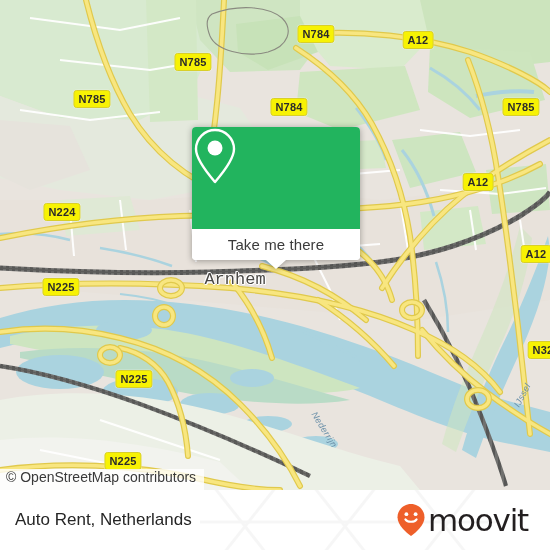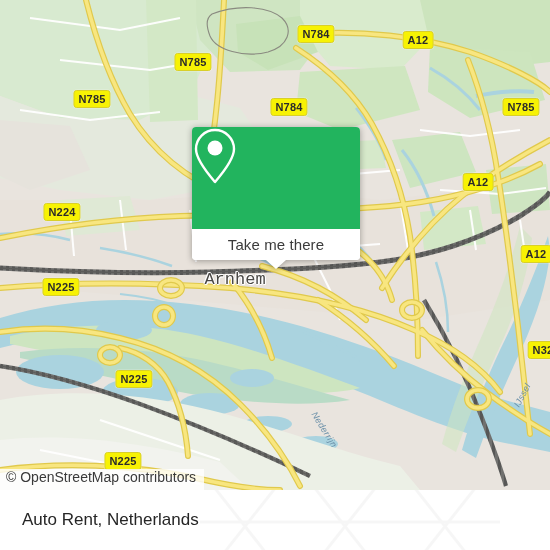--- a/index.html
+++ b/index.html
@@ -90,21 +90,21 @@
     font-size:14px;color:#3a3a3a;
     font-family:"Liberation Sans", sans-serif;
     white-space:nowrap;
   }
 
   
   #footer{
     position:absolute;left:0;top:490px;width:550px;height:60px;
     background:#fff;
     display:flex;align-items:center;justify-content:space-between;
-    padding:0 22px 0 22px;
+    padding:0 22px 0 15px;
     box-sizing:border-box;
     overflow:hidden;
   }
   #footer .ghost{
     position:absolute;left:200px;top:-8px;width:300px;height:76px;
     opacity:.07;pointer-events:none;
   }
   #footer .title{
     font-size:17px;color:#262626;font-family:"Liberation Sans", sans-serif;
     position:relative;z-index:2;
@@ -317,15 +317,24 @@
         <path d="M110,0 L170,76"></path>
           <path d="M180,0 L120,76"></path>
         <path d="M210,0 L270,76"></path>
           <path d="M280,0 L220,76"></path>
         <path d="M0,40 L300,40"></path>
       </g>
     </svg>
 
     <div class="title">Auto Rent, Netherlands</div>
 
+    <div id="brand">
+      <svg width="30" height="34" viewBox="0 0 30 34">
+        <path d="M15 1 C7.5 1 1.5 7 1.5 14.2 C1.5 22 10 29.5 15 33 C20 29.5 28.5 22 28.5 14.2 C28.5 7 22.5 1 15 1 Z" fill="#ee5f2a"></path>
+        <circle cx="10.4" cy="11.2" r="1.9" fill="#ffffff"></circle>
+        <circle cx="19.6" cy="11.2" r="1.9" fill="#ffffff"></circle>
+        <path d="M9.4 16.4 C11.4 19.6 18.6 19.6 20.6 16.4" stroke="#ffffff" stroke-width="2.1" fill="none" stroke-linecap="round"></path>
+      </svg>
+      <span class="word">moovit</span>
+    </div>
   </div>
 
 </div>
 
 </body></html>

